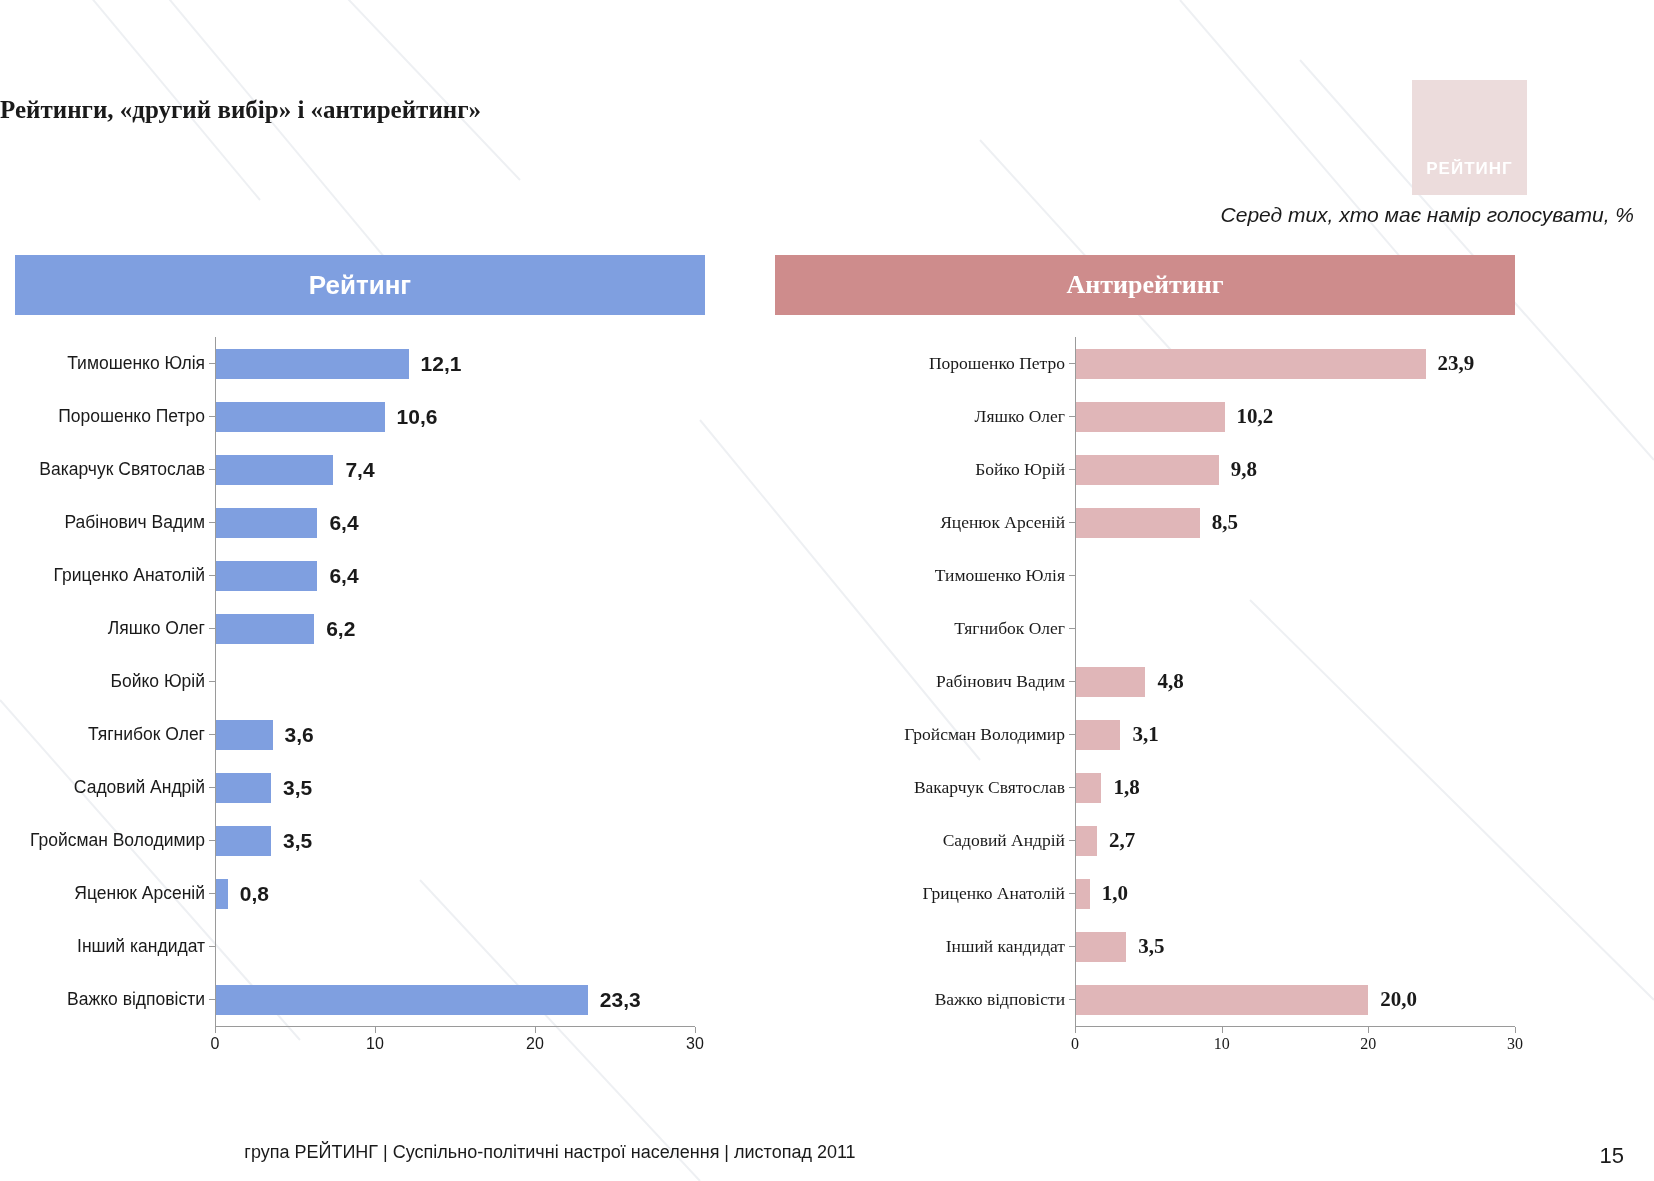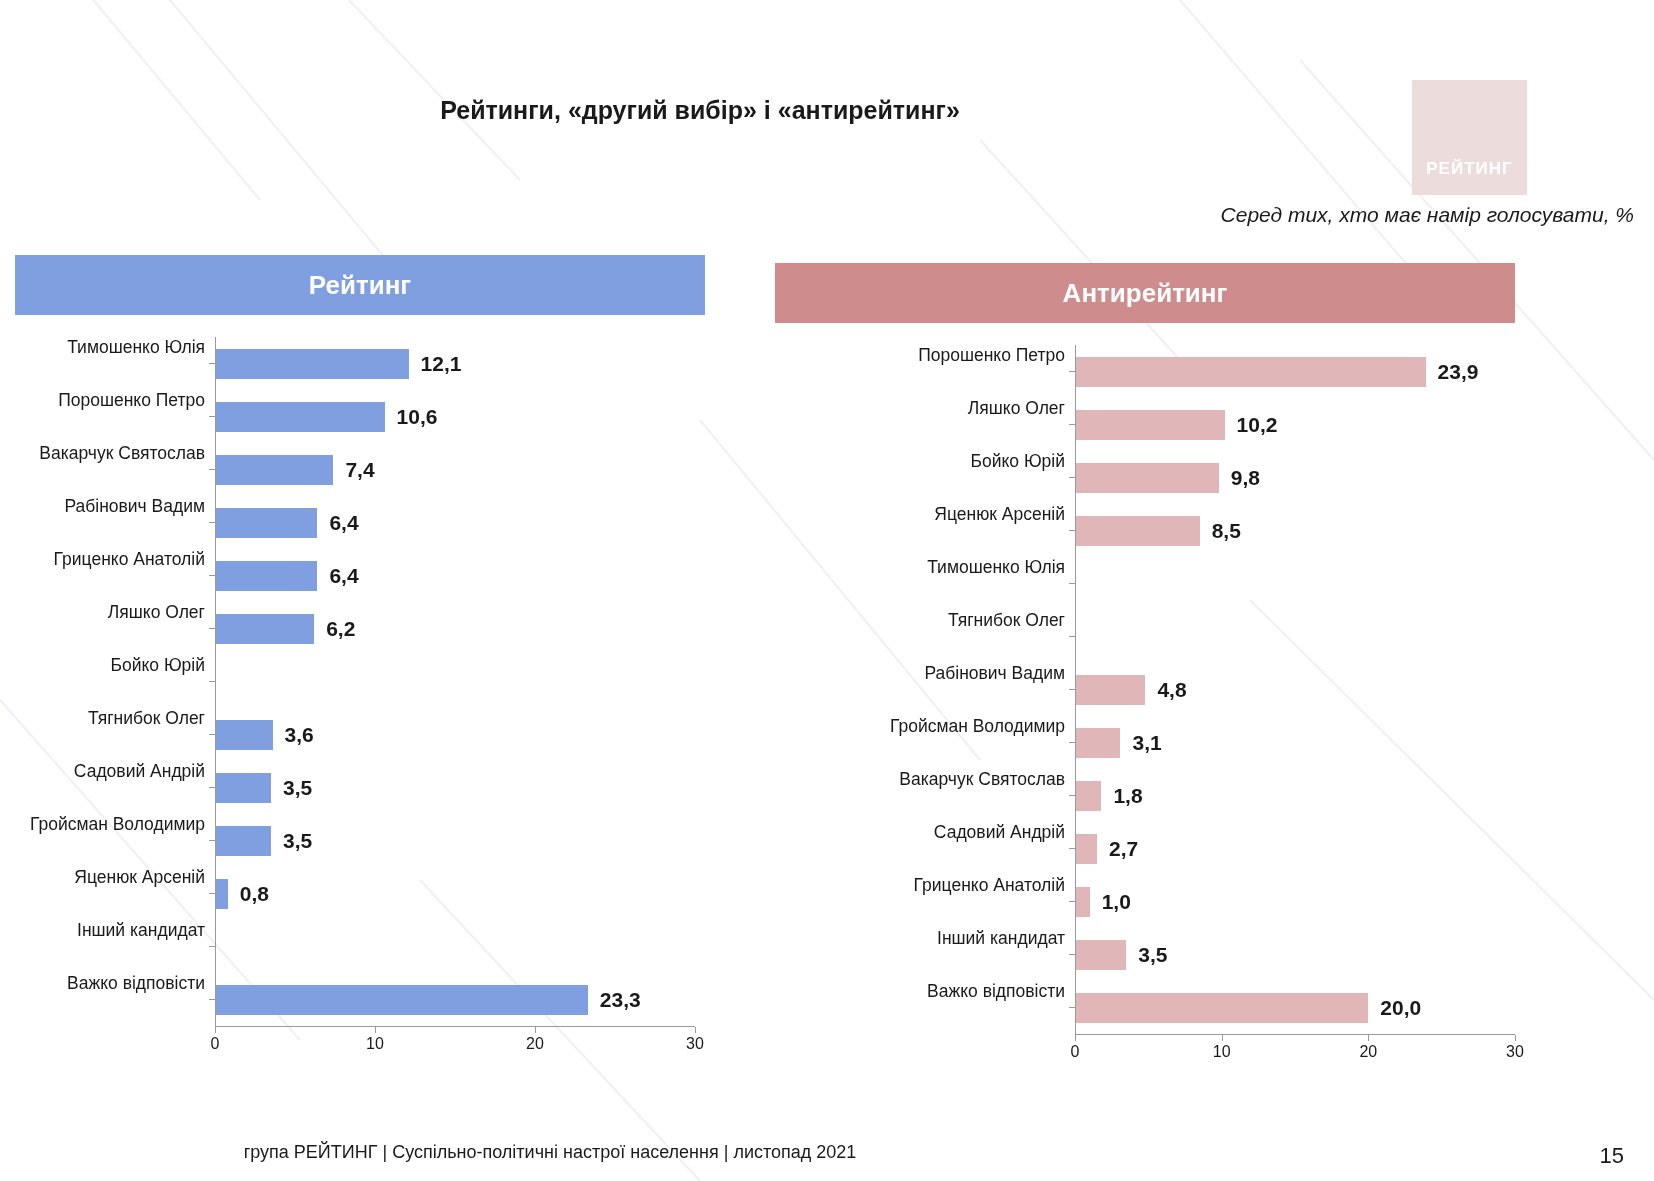--- a/index.html
+++ b/index.html
@@ -22,25 +22,26 @@
     pointer-events: none;
     z-index: 0;
   }
   .bg-lines svg { width: 100%; height: 100%; display: block; }
 
   .page-title {
     position: absolute;
     top: 96px;
     left: 0;
     width: 1400px;
-    text-align: center;
+    text-align: left;
     font-size: 25px;
     font-weight: bold;
     color: #1a1a1a;
     z-index: 3;
+    font-family: Liberation Serif, serif;
   }
 
   .logo {
     position: absolute;
     top: 80px;
     left: 1412px;
     width: 115px;
     height: 115px;
     background: #ecdcdc;
     z-index: 3;
@@ -62,41 +63,42 @@
     top: 203px;
     right: 20px;
     font-size: 21px;
     font-style: italic;
     color: #1a1a1a;
     z-index: 3;
   }
 
   .panel { position: absolute; z-index: 2; }
   .panel-left  { left: 15px;  top: 255px; width: 690px; }
-  .panel-right { left: 775px; top: 263px; width: 740px; }
+  .panel-right { left: 775px; top: 255px; width: 740px; font-family: Liberation Serif, serif; }
 
   .panel-header {
     height: 60px;
     display: flex;
     align-items: center;
     justify-content: center;
     color: #ffffff;
     font-size: 26px;
     font-weight: bold;
   }
   .header-rating { background: #7f9fe0; }
   .header-anti   { background: #ce8c8c; }
 
   .chart {
     position: relative;
     margin-top: 22px;
   }
   .rows { position: relative; }
   .row {
     display: flex;
+    align-items: center;
     height: 53px;
   }
   .row-label {
     text-align: right;
     font-size: 17.5px;
     color: #1a1a1a;
     padding-right: 10px;
     white-space: nowrap;
     box-sizing: border-box;
   }
@@ -426,14 +428,14 @@
         <div class="axis-tick" style="left: 146.667px;"></div>
         <div class="axis-tick-label" style="left: 146.667px;">10</div>
         <div class="axis-tick" style="left: 293.333px;"></div>
         <div class="axis-tick-label" style="left: 293.333px;">20</div>
         <div class="axis-tick" style="left: 440px;"></div>
         <div class="axis-tick-label" style="left: 440px;">30</div>
       </div>
   </div>
 </div>
 
-<div class="footer">група РЕЙТИНГ  |  Суспільно-політичні настрої населення  |  листопад 2021</div>
+<div class="footer">група РЕЙТИНГ  |  Суспільно-політичні настрої населення  |  листопад 2011</div>
 <div class="page-number">15</div>
 
 </body></html>

